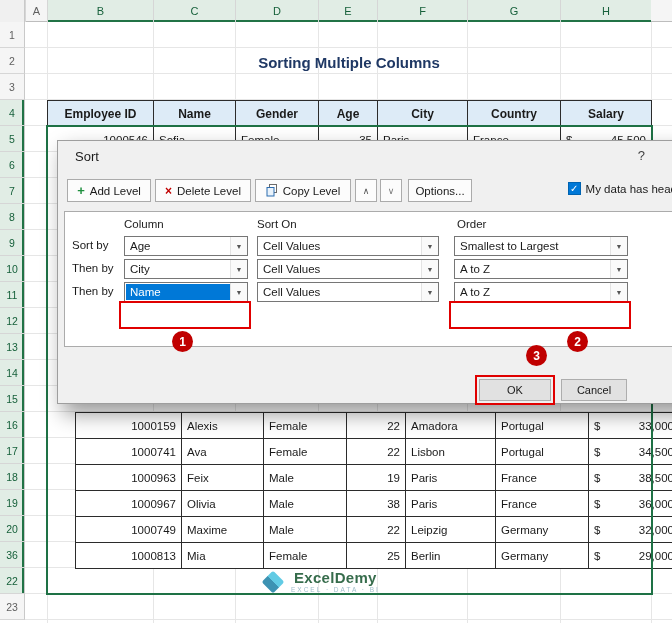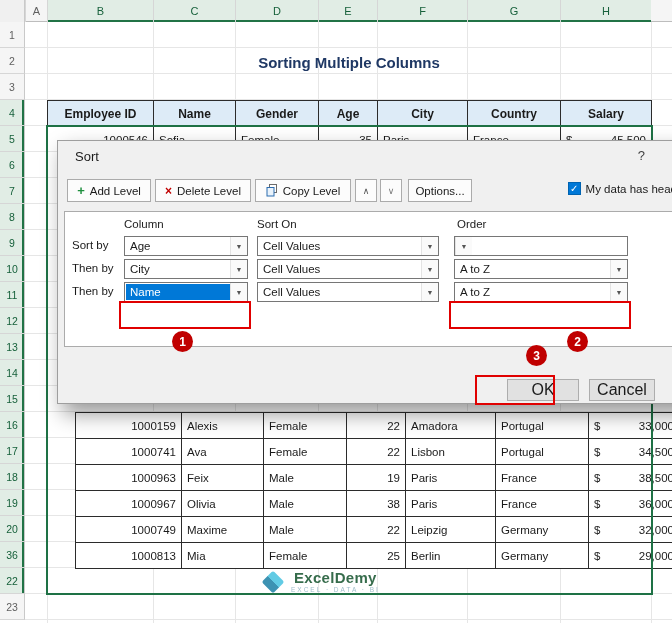--- a/index.html
+++ b/index.html
@@ -70,21 +70,21 @@
   .lvl{position:absolute;left:0;right:0;height:20px;}
   .lvl-label{position:absolute;left:7px;top:3px;}
   .combo{position:absolute;top:0;height:20px;border:1px solid #767676;background:#fff;display:flex;align-items:stretch;}
   .combo .ct{flex:1;padding-left:5px;line-height:18px;white-space:nowrap;overflow:hidden;}
   .combo .ca{width:17px;display:flex;align-items:center;justify-content:center;font-size:7px;color:#555;border-left:1px solid #E3E3E3;background:#FAFAFA;}
   .combo.cc1{left:59px;width:124px;}
   .combo.cc2{left:192px;width:182px;}
   .combo.cc3{left:389px;width:174px;}
   .combo.hl .ct{background:#0078D7;color:#fff;margin:1px 0 1px 1px;padding-left:4px;line-height:16px;}
 
-  .btn{position:absolute;height:22px;border:1px solid #ADADAD;background:#E1E1E1;font-size:16px;font-family:inherit;color:#1a1a1a;margin-left:28px;}
+  .btn{position:absolute;height:22px;border:1px solid #ADADAD;background:#E1E1E1;font-size:11px;font-family:inherit;color:#1a1a1a;}
   .btn.ok{left:421px;top:238px;width:72px;}
   .btn.cancel{left:503px;top:238px;width:66px;}
 
   .red-box{position:absolute;border:2px solid #E00000;z-index:12;pointer-events:none;}
   .rb-name{left:61px;top:160px;width:132px;height:28px;}
   .rb-order{left:391px;top:160px;width:182px;height:28px;}
   .rb-ok{left:417px;top:234px;width:80px;height:30px;}
 
   .ann{position:absolute;width:21px;height:21px;border-radius:50%;background:#C00000;color:#fff;
     font-weight:bold;font-size:12px;display:flex;align-items:center;justify-content:center;z-index:13;}
@@ -313,20 +313,21 @@
       <span class="lvl-label">Sort by</span>
       <div class="combo cc1">
         <span class="ct">Age</span>
         <span class="ca">▼</span>
       </div>
       <div class="combo cc2">
         <span class="ct">Cell Values</span>
         <span class="ca">▼</span>
       </div>
       <div class="combo cc3">
+        <span class="ct">Smallest to Largest</span>
         <span class="ca">▼</span>
       </div>
     </div>
 
     <div class="lvl" style="top:47px">
       <span class="lvl-label">Then by</span>
       <div class="combo cc1">
         <span class="ct">City</span>
         <span class="ca">▼</span>
       </div>

